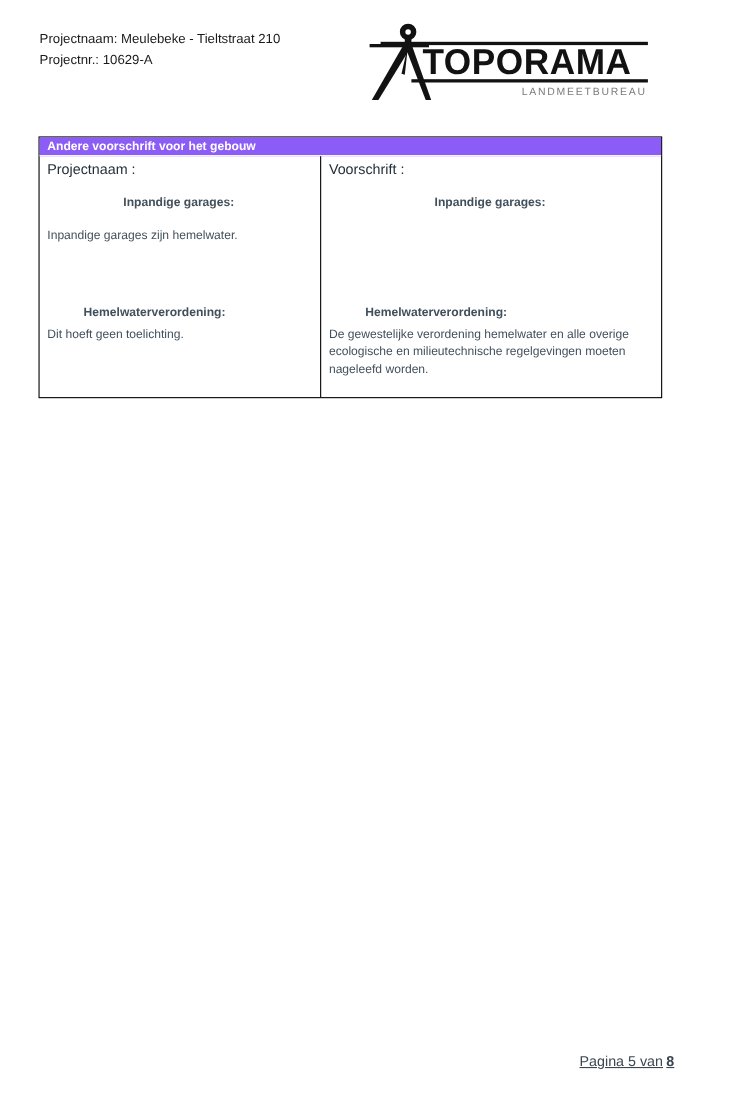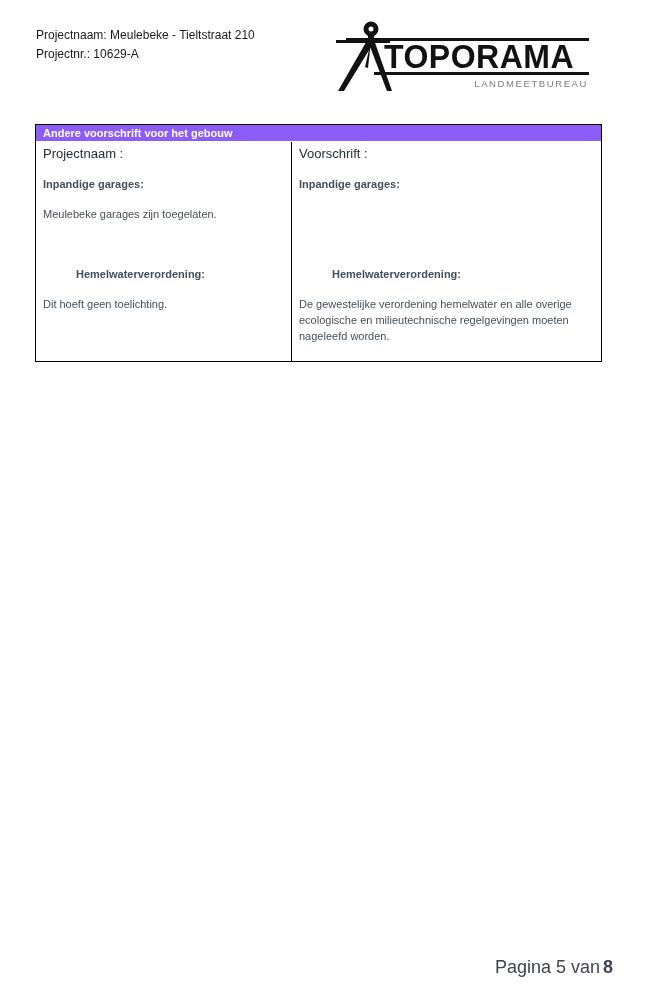--- a/index.html
+++ b/index.html
@@ -25,28 +25,28 @@
   .spec-table{position:absolute;left:35px;top:124px;width:567px;border:1.5px solid #000000;box-sizing:border-box;}
   .spec-table .band{
     background:#8b5cf6;color:#ffffff;font-size:11px;font-weight:bold;
     height:16px;line-height:16px;padding-left:7px;border-bottom:1.5px solid #ffffff;
   }
   .t-body{display:grid;grid-template-columns:256px 1fr;height:219px;}
   .t-cell{position:relative;box-sizing:border-box;}
   .t-cell.left{border-right:1.5px solid #000000;}
   .t-cell > div{position:absolute;left:7px;right:9px;}
   .col-header{top:4px;font-size:13px;color:#232f38;}
-  .sec1-head{top:36px;}
+  .sec1-head{top:36px;text-align:center;}
   .sec1-body{top:64px;}
-  .sec2-head{top:126px;padding-left:33px;}
+  .sec2-head{top:136px;padding-left:33px;}
   .sec2-body{top:154px;}
   .sec-head{font-weight:bold;font-size:11px;color:#42505c;}
   .sec-body{font-size:11px;line-height:16px;color:#42505c;}
   
-  .footer{position:absolute;top:957px;right:50px;font-size:18px;color:#3c4650;white-space:nowrap;}
+  .footer{position:absolute;top:957px;right:50px;font-size:13px;color:#3c4650;white-space:nowrap;text-decoration:underline;}
   .footer .total{font-weight:bold;margin-left:3px;}
 </style>
 </head>
 <body>
 
 <div class="page">
 
   <div class="doc-header">
     <div>Projectnaam: Meulebeke - Tieltstraat 210</div>
     <div>Projectnr.: 10629-A</div>
@@ -67,21 +67,21 @@
     <div class="tagline">LANDMEETBUREAU</div>
   </div>
 
   <div class="spec-table">
     <div class="band">Andere voorschrift voor het gebouw</div>
     <div class="t-body">
 
       <div class="t-cell left">
         <div class="col-header">Projectnaam :</div>
         <div class="sec-head sec1-head">Inpandige garages:</div>
-        <div class="sec-body sec1-body">Meulebeke garages zijn toegelaten.</div>
+        <div class="sec-body sec1-body">Inpandige garages zijn hemelwater.</div>
         <div class="sec-head sec2-head">Hemelwaterverordening:</div>
         <div class="sec-body sec2-body">Dit hoeft geen toelichting.</div>
       </div>
 
       <div class="t-cell">
         <div class="col-header">Voorschrift :</div>
         <div class="sec-head sec1-head">Inpandige garages:</div>
         <div class="sec-head sec2-head">Hemelwaterverordening:</div>
         <div class="sec-body sec2-body">De gewestelijke verordening hemelwater en alle overige ecologische en milieutechnische regelgevingen moeten nageleefd worden.</div>
       </div>

